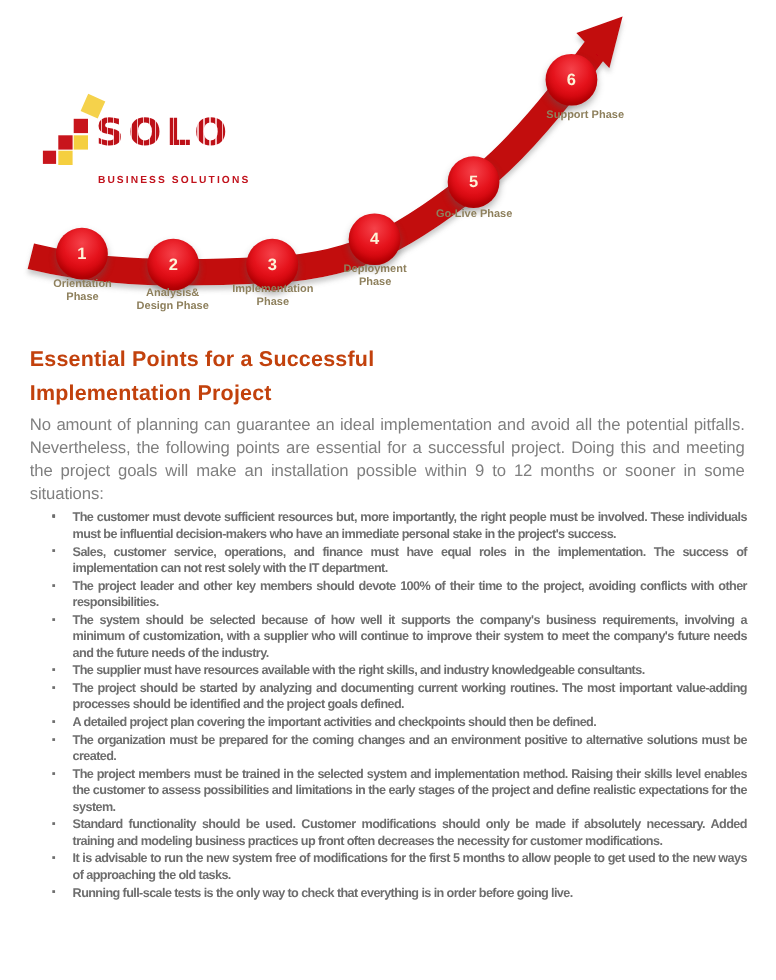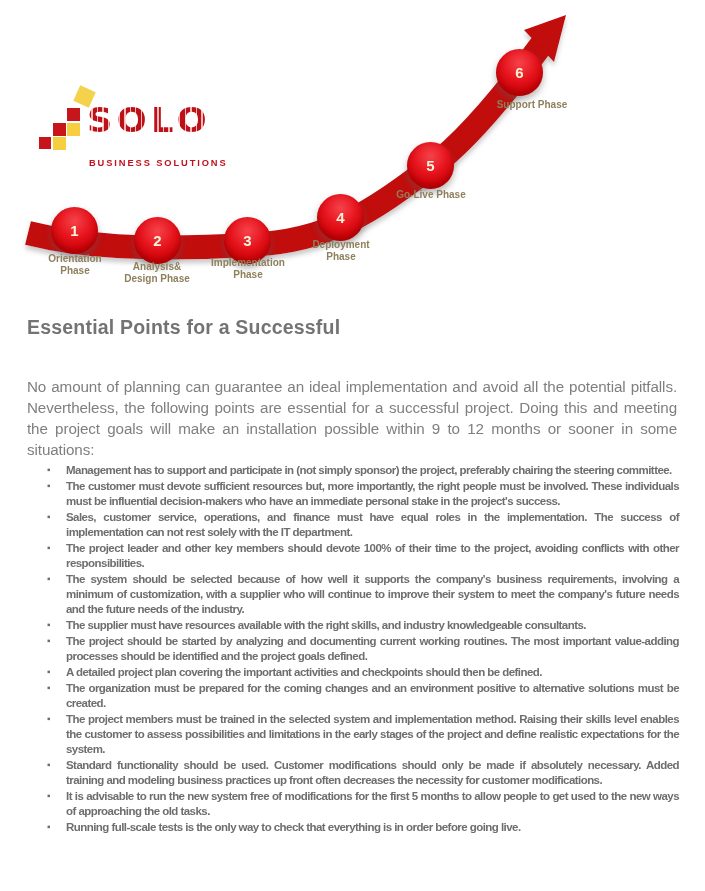--- a/index.html
+++ b/index.html
@@ -51,21 +51,21 @@
   .p4{left:317px; top:194px;} .p5{left:407px; top:142px;} .p6{left:496px; top:49px;}
   .phase-label {
     position:absolute; width:78px; text-align:center; color:#8e805d;
     font-weight:bold; font-size:10px; line-height:11.5px;
   }
   .l1{left:36px;  top:253px;} .l2{left:118px; top:261px;} .l3{left:209px; top:257px;}
   .l4{left:302px; top:239px;} .l5{left:392px; top:189px;} .l6{left:493px; top:99px;}
 
   
   .heading {
-    position:absolute; left:27px; top:312px; color:#737373;
+    position:absolute; left:27px; top:312px; color:#c2410c;
     font-size:19.5px; font-weight:bold; line-height:31px; letter-spacing:.2px;
   }
   .intro {
     position:absolute; left:27px; top:376px; width:650px;
     color:#7f7f7f; font-weight:normal; font-size:15.2px; line-height:21px;
     text-align:justify; letter-spacing:-.1px;
   }
   .bullets {
     position:absolute; left:46px; top:463px; width:633px;
     list-style:none; margin:0; padding:0;
@@ -130,26 +130,27 @@
     <span class="sq red sq-r2"></span>
     <span class="sq yellow sq-y2"></span>
     <span class="sq red sq-r3"></span>
     <span class="diamond"></span>
     <div class="solo-word">SOLO</div>
     <div class="logo-tagline">BUSINESS SOLUTIONS</div>
   </div>
 
   <h1 class="heading" style="margin:0;">
     <div>Essential Points for a Successful</div>
+    <div>Implementation Project</div>
   </h1>
 
   <p class="intro" style="margin:0;">No amount of planning can guarantee an ideal implementation and avoid all the potential pitfalls. Nevertheless, the following points are essential for a successful project. Doing this and meeting the project goals will make an installation possible within 9 to 12 months or sooner in some situations:</p>
 
   <ul class="bullets">
-    <li><span class="bullet-marker">▪</span><span>Management has to support and participate in (not simply sponsor) the project, preferably chairing the steering committee.</span></li>
+    <li><span class="bullet-marker">▪</span></li>
     <li><span class="bullet-marker">▪</span><span>The customer must devote sufficient resources but, more importantly, the right people must be involved. These individuals must be influential decision-makers who have an immediate personal stake in the project's success.</span></li>
     <li><span class="bullet-marker">▪</span><span>Sales, customer service, operations, and finance must have equal roles in the implementation. The success of implementation can not rest solely with the IT department.</span></li>
     <li><span class="bullet-marker">▪</span><span>The project leader and other key members should devote 100% of their time to the project, avoiding conflicts with other responsibilities.</span></li>
     <li><span class="bullet-marker">▪</span><span>The system should be selected because of how well it supports the company's business requirements, involving a minimum of customization, with a supplier who will continue to improve their system to meet the company's future needs and the future needs of the industry.</span></li>
     <li><span class="bullet-marker">▪</span><span>The supplier must have resources available with the right skills, and industry knowledgeable consultants.</span></li>
     <li><span class="bullet-marker">▪</span><span>The project should be started by analyzing and documenting current working routines. The most important value-adding processes should be identified and the project goals defined.</span></li>
     <li><span class="bullet-marker">▪</span><span>A detailed project plan covering the important activities and checkpoints should then be defined.</span></li>
     <li><span class="bullet-marker">▪</span><span>The organization must be prepared for the coming changes and an environment positive to alternative solutions must be created.</span></li>
     <li><span class="bullet-marker">▪</span><span>The project members must be trained in the selected system and implementation method. Raising their skills level enables the customer to assess possibilities and limitations in the early stages of the project and define realistic expectations for the system.</span></li>
     <li><span class="bullet-marker">▪</span><span>Standard functionality should be used. Customer modifications should only be made if absolutely necessary. Added training and modeling business practices up front often decreases the necessity for customer modifications.</span></li>

